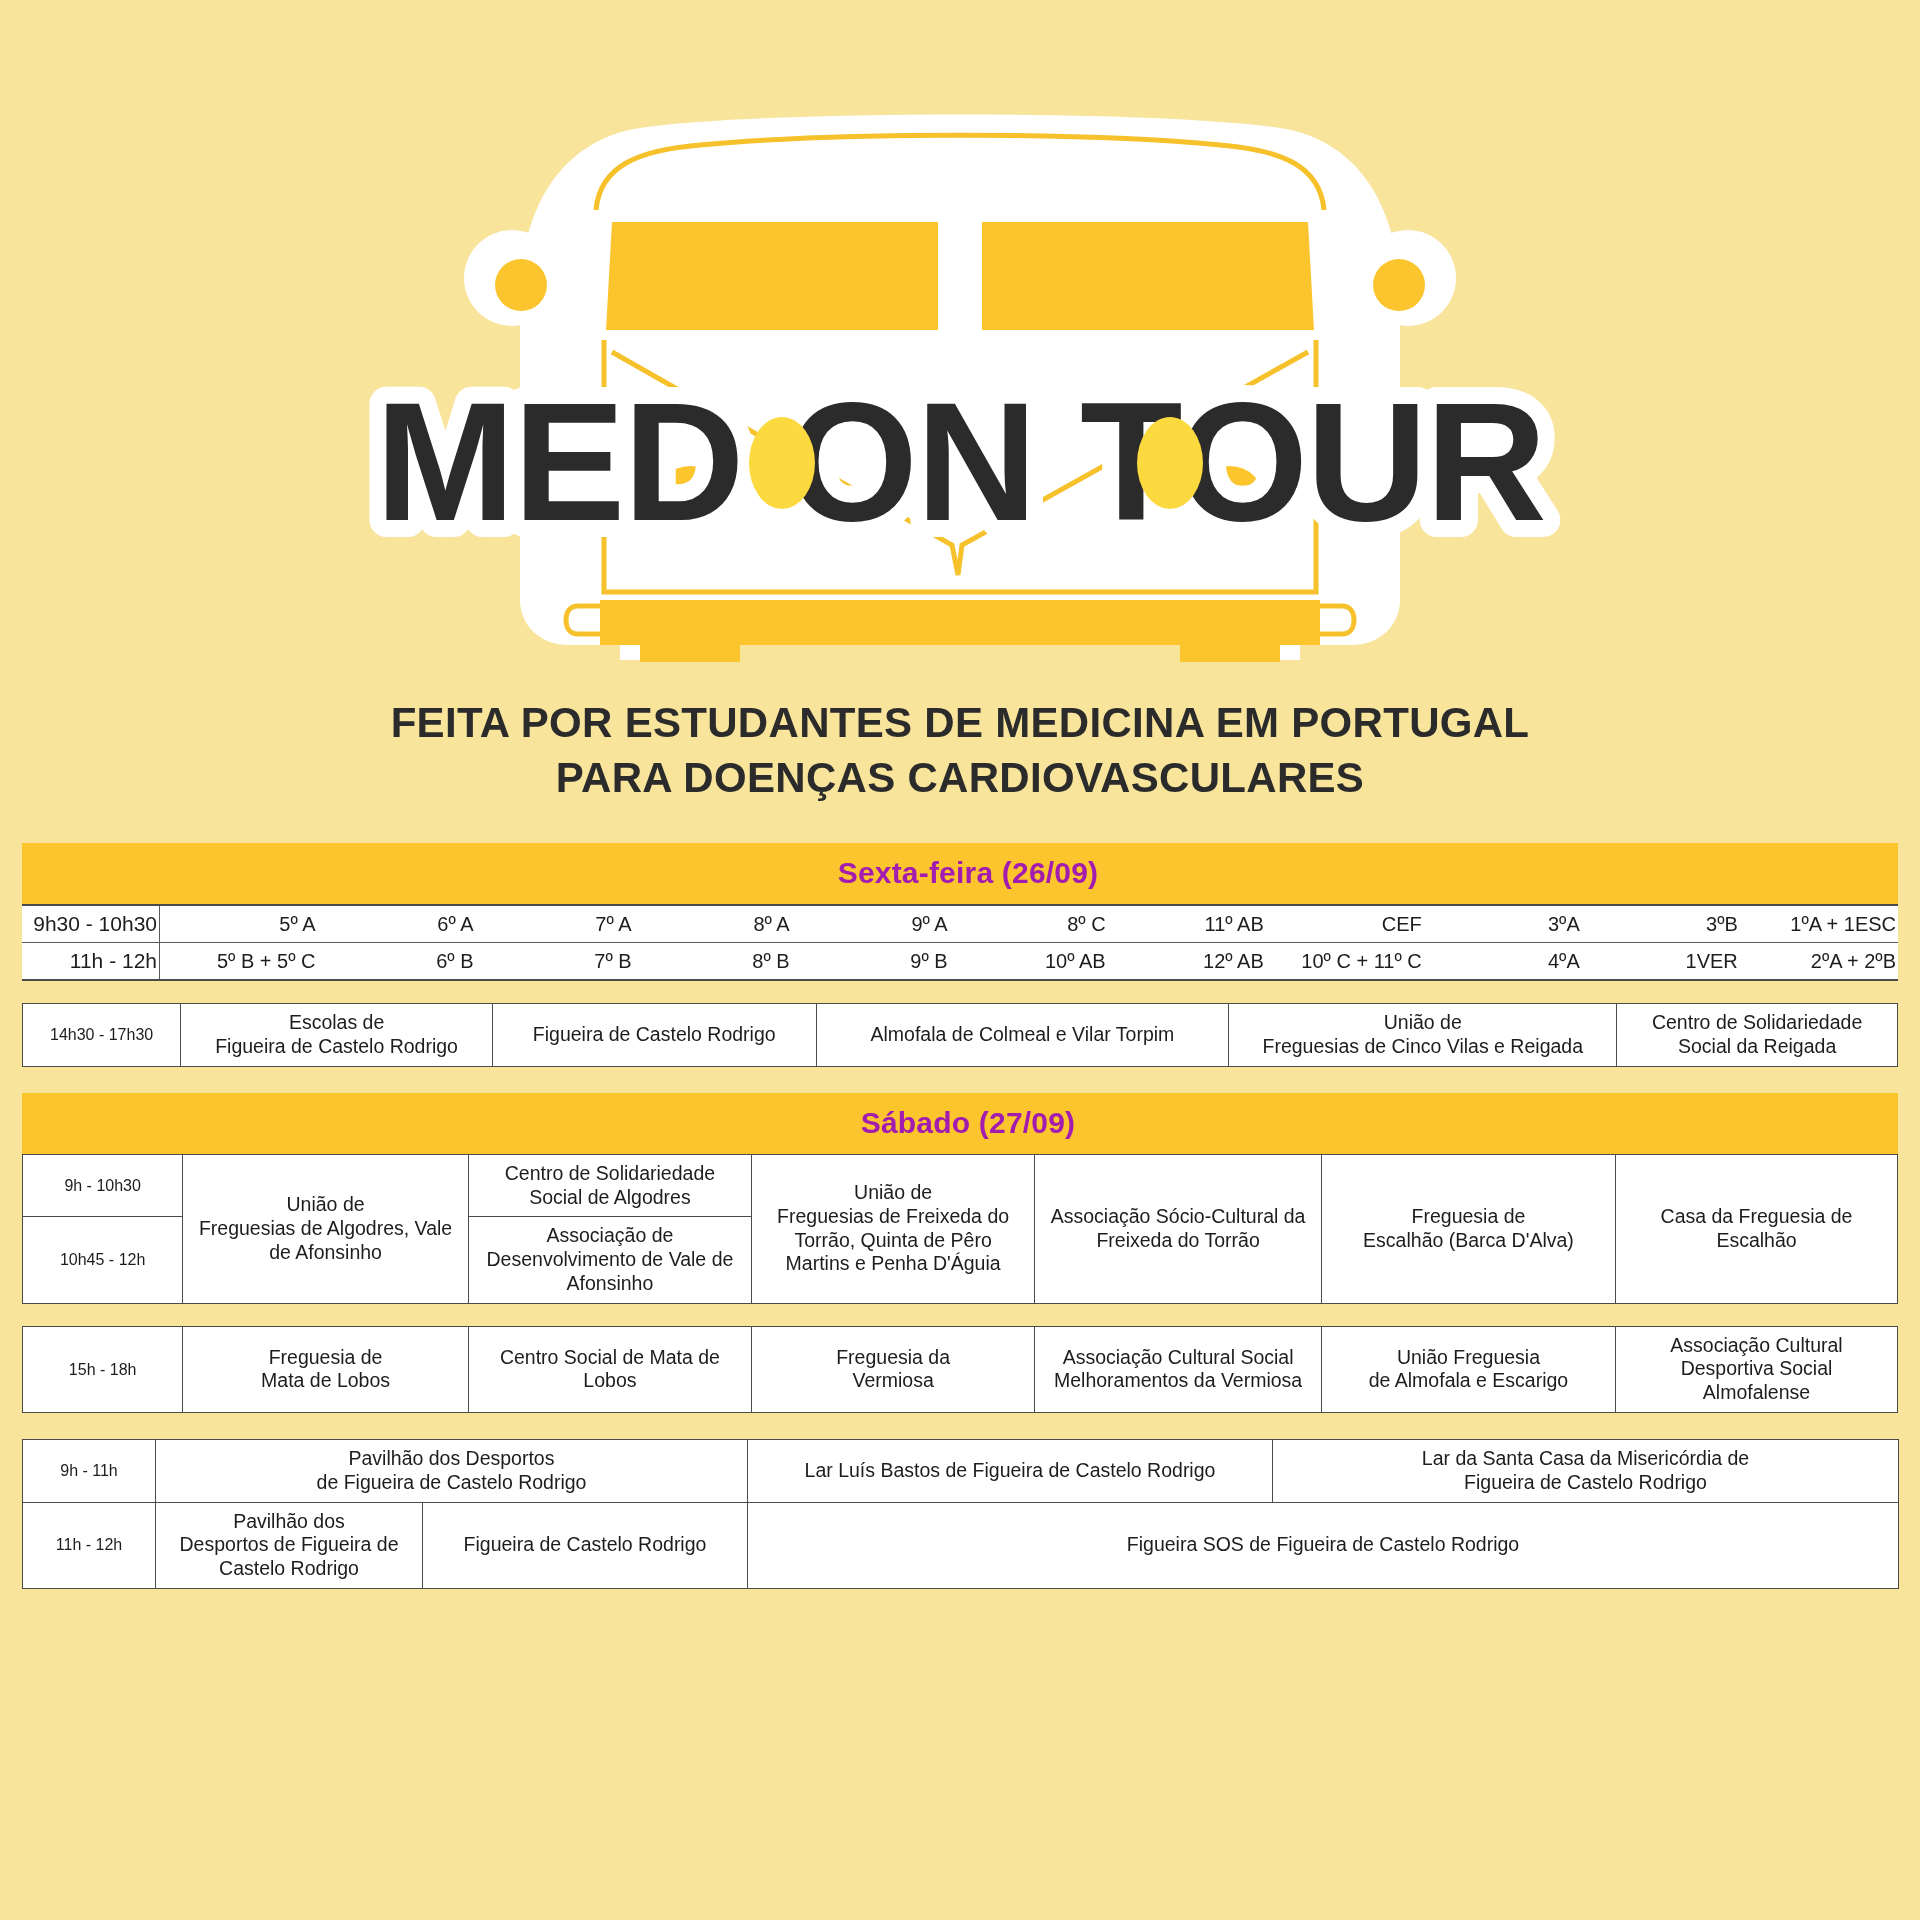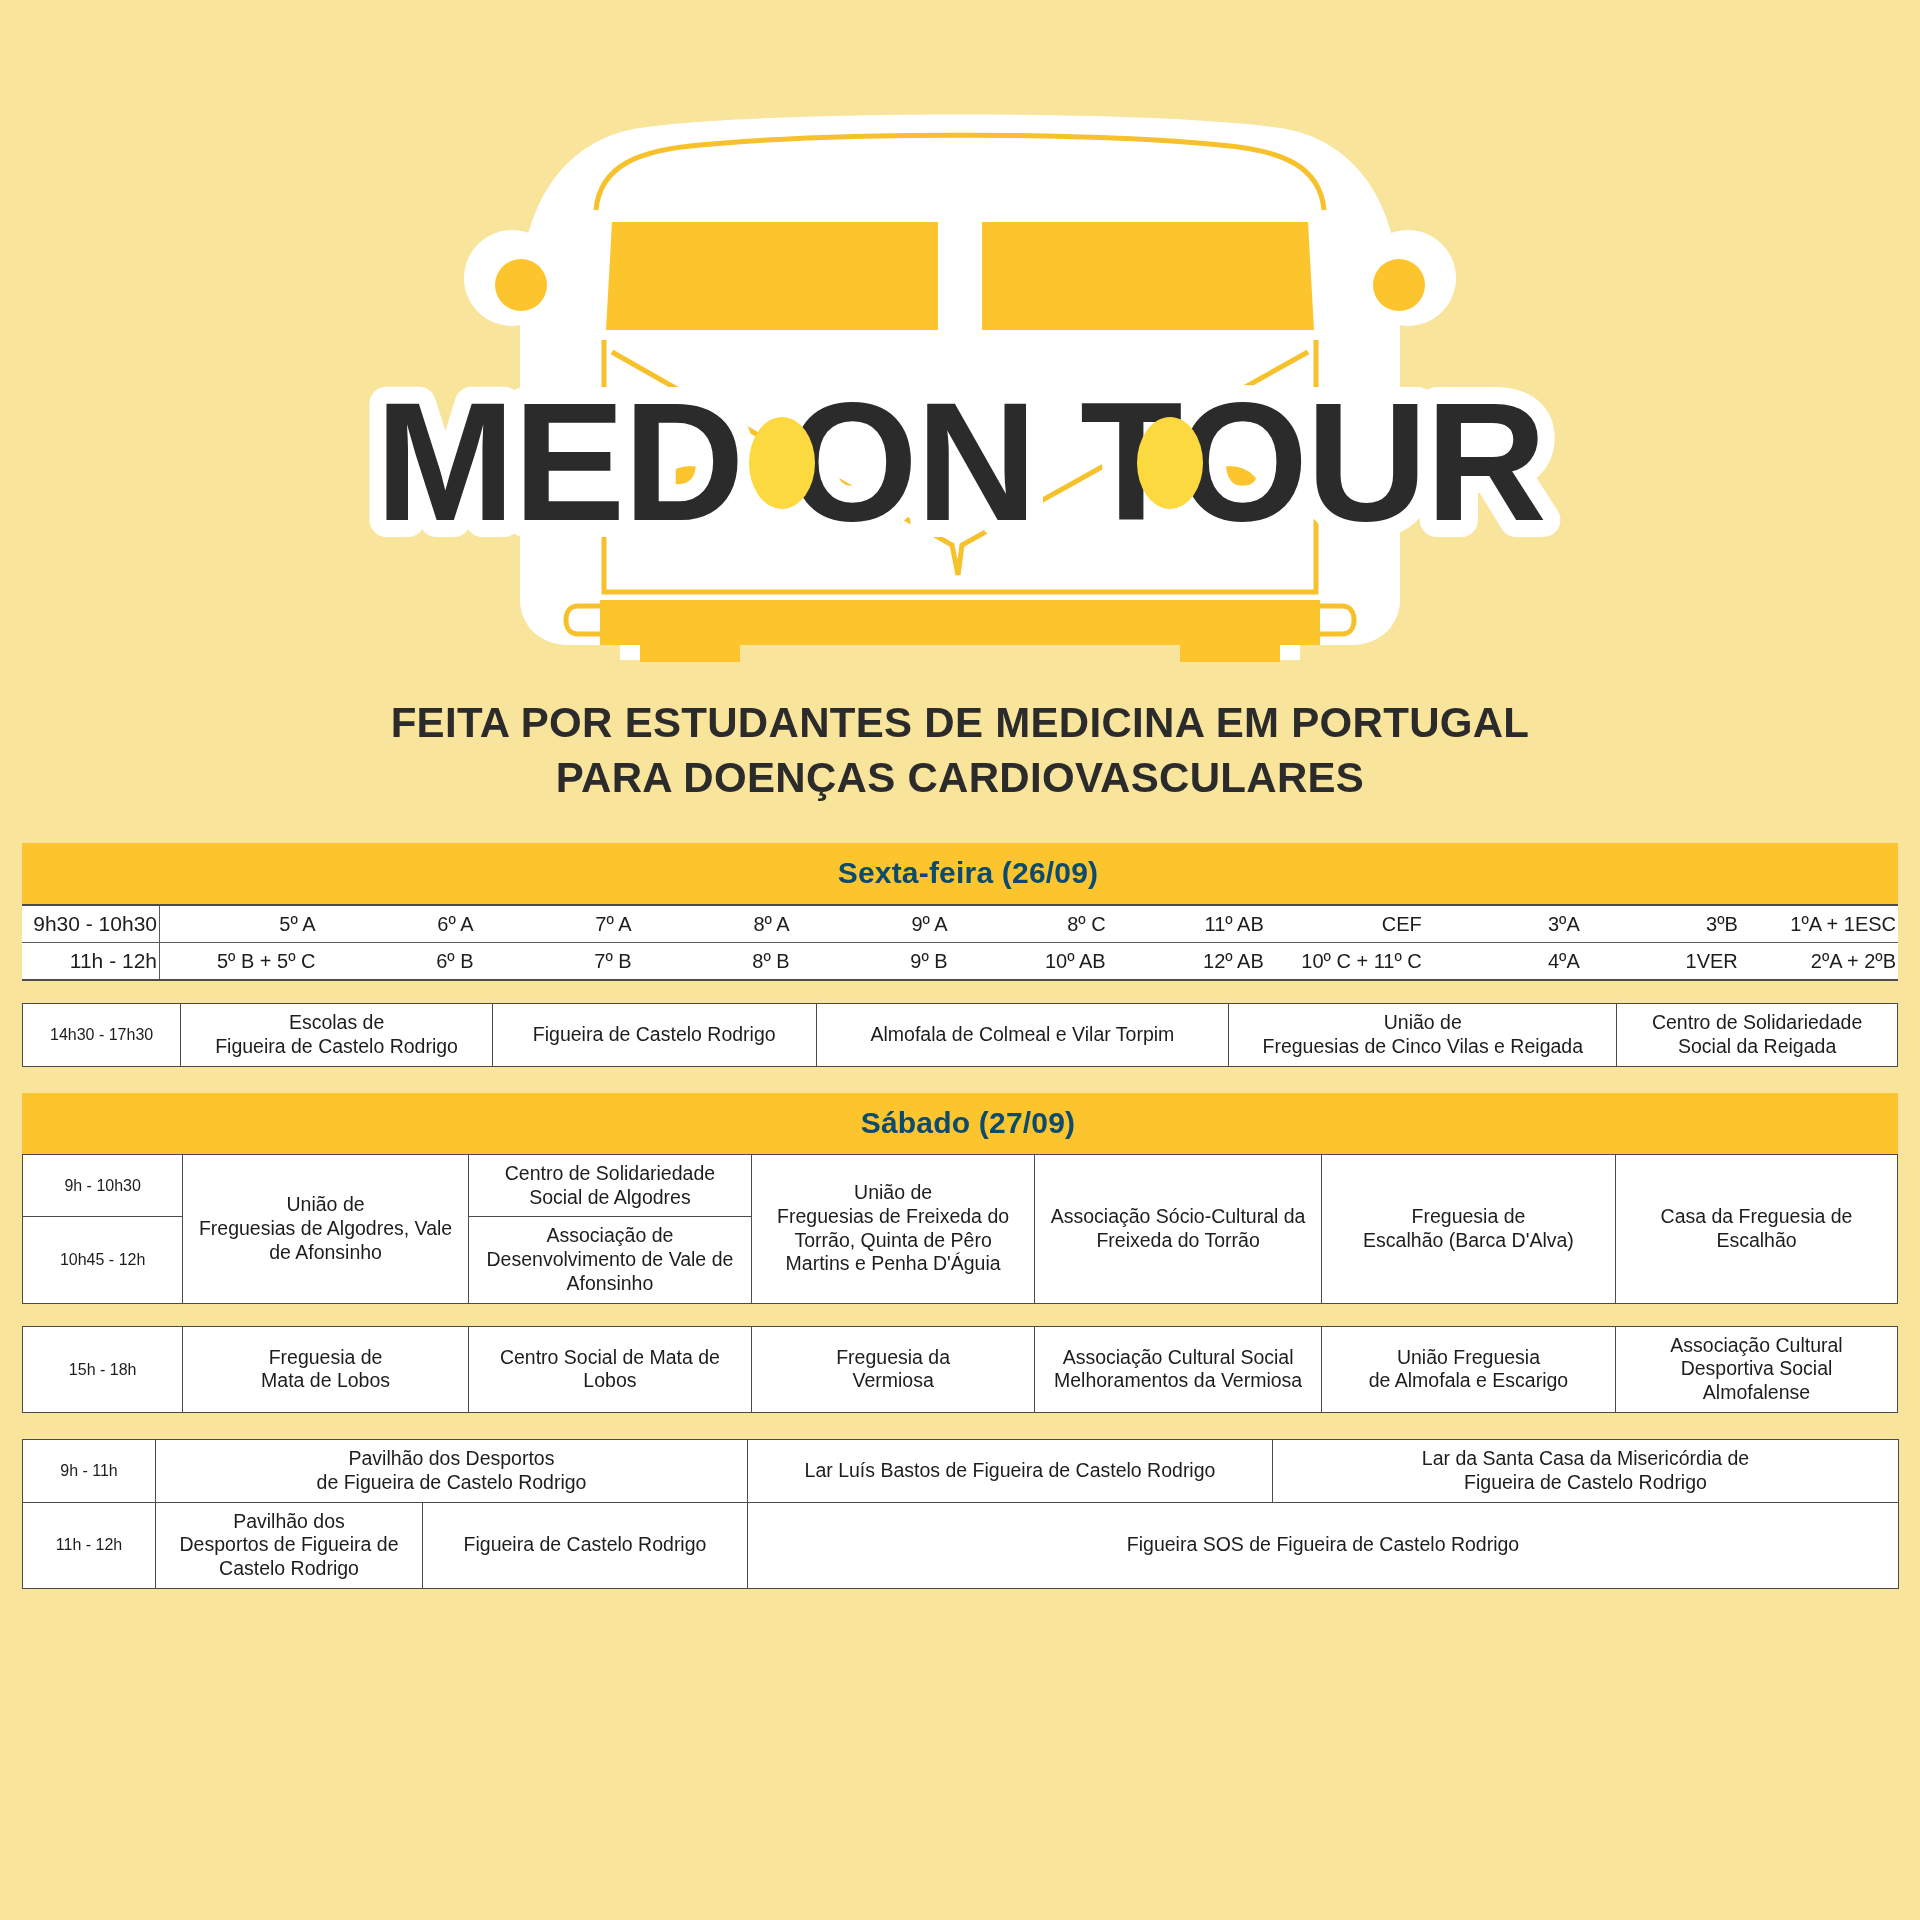--- a/index.html
+++ b/index.html
@@ -46,21 +46,21 @@
   .headline div { white-space: nowrap; }
 
   
   .tables {
     padding: 38px 22px 0 22px;
   }
   .day-block { margin-bottom: 26px; }
 
   .day-header {
     background: #fcc52e;
-    color: #0c4a6e;
+    color: #a21caf;
     font-weight: bold;
     font-size: 30px;
     text-align: center;
     padding: 13px 0 14px 16px;
     letter-spacing: 0.2px;
   }
 
   table.grid {
     width: 100%;
     border-collapse: collapse;

